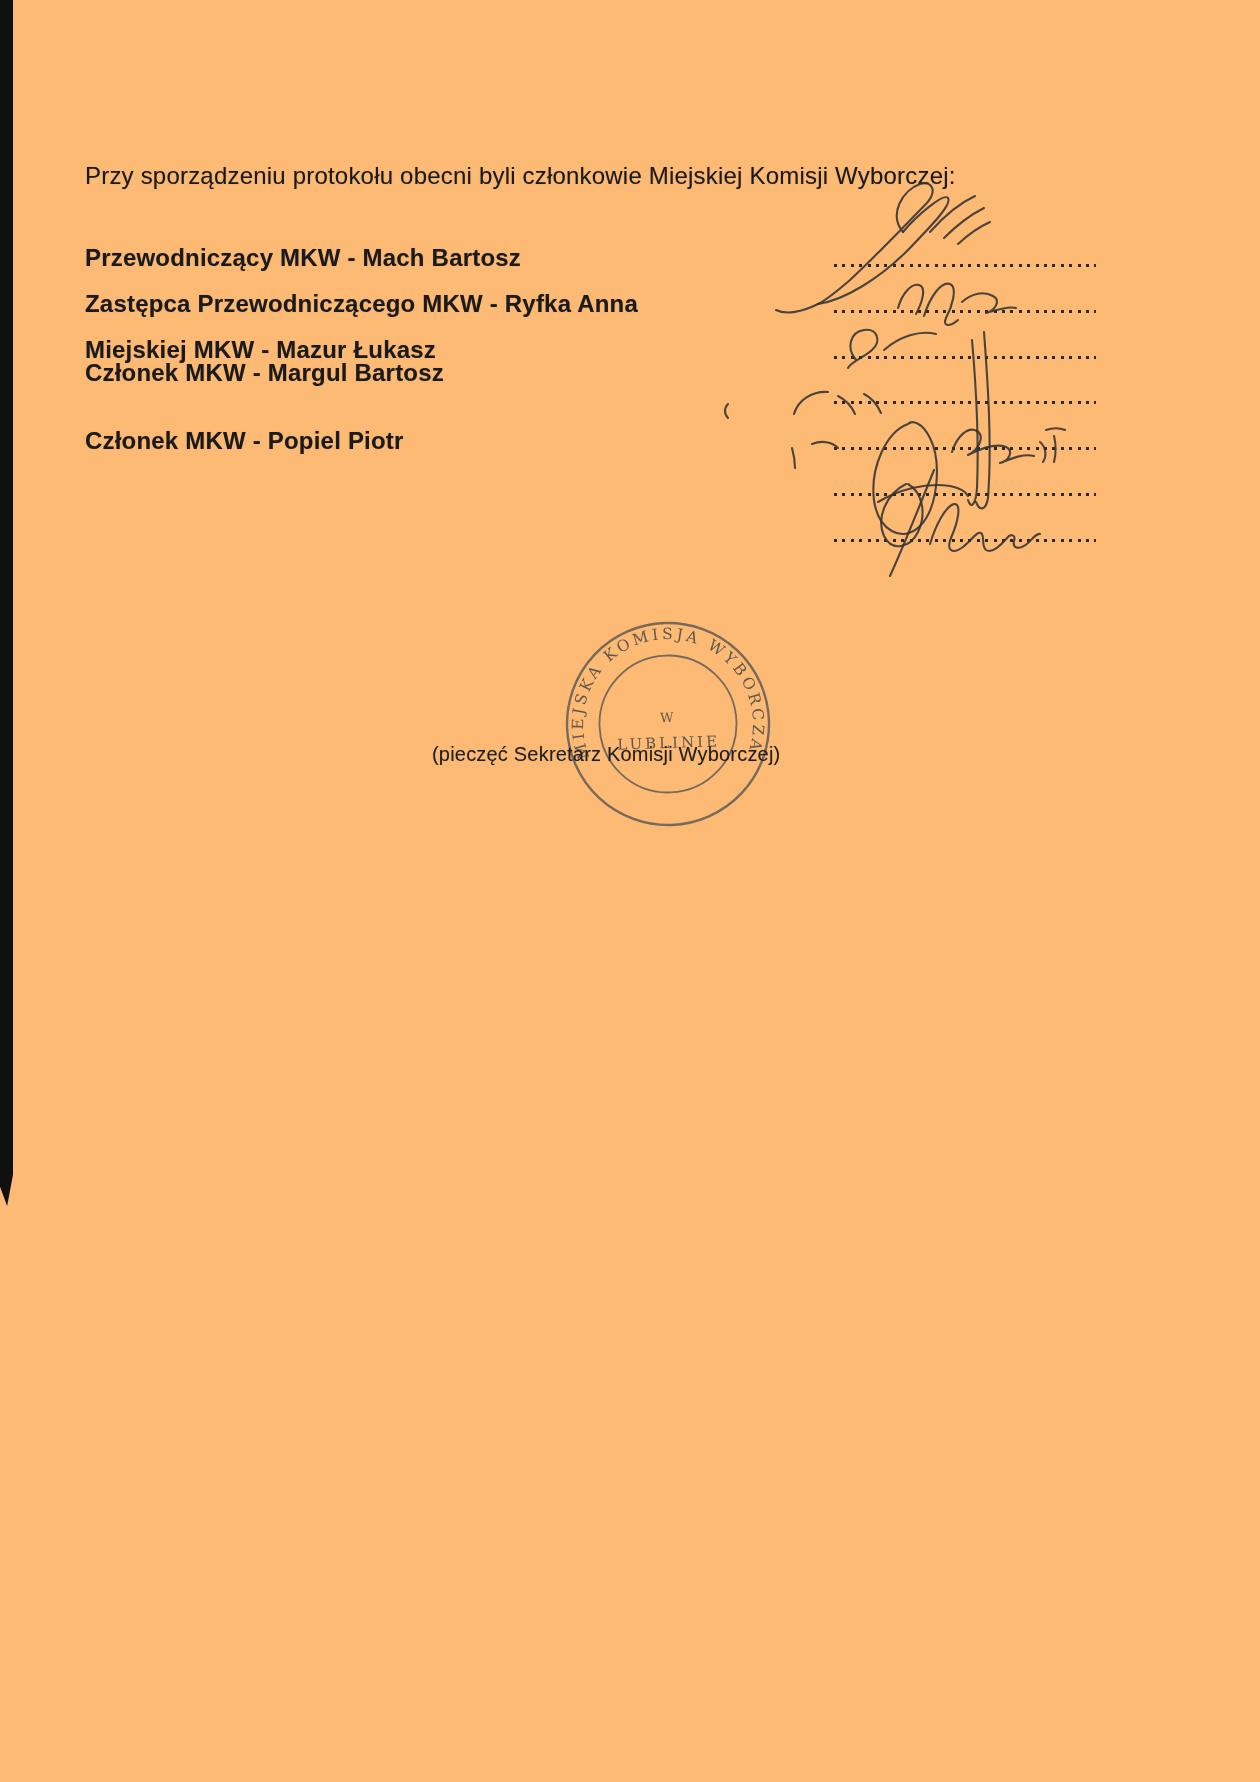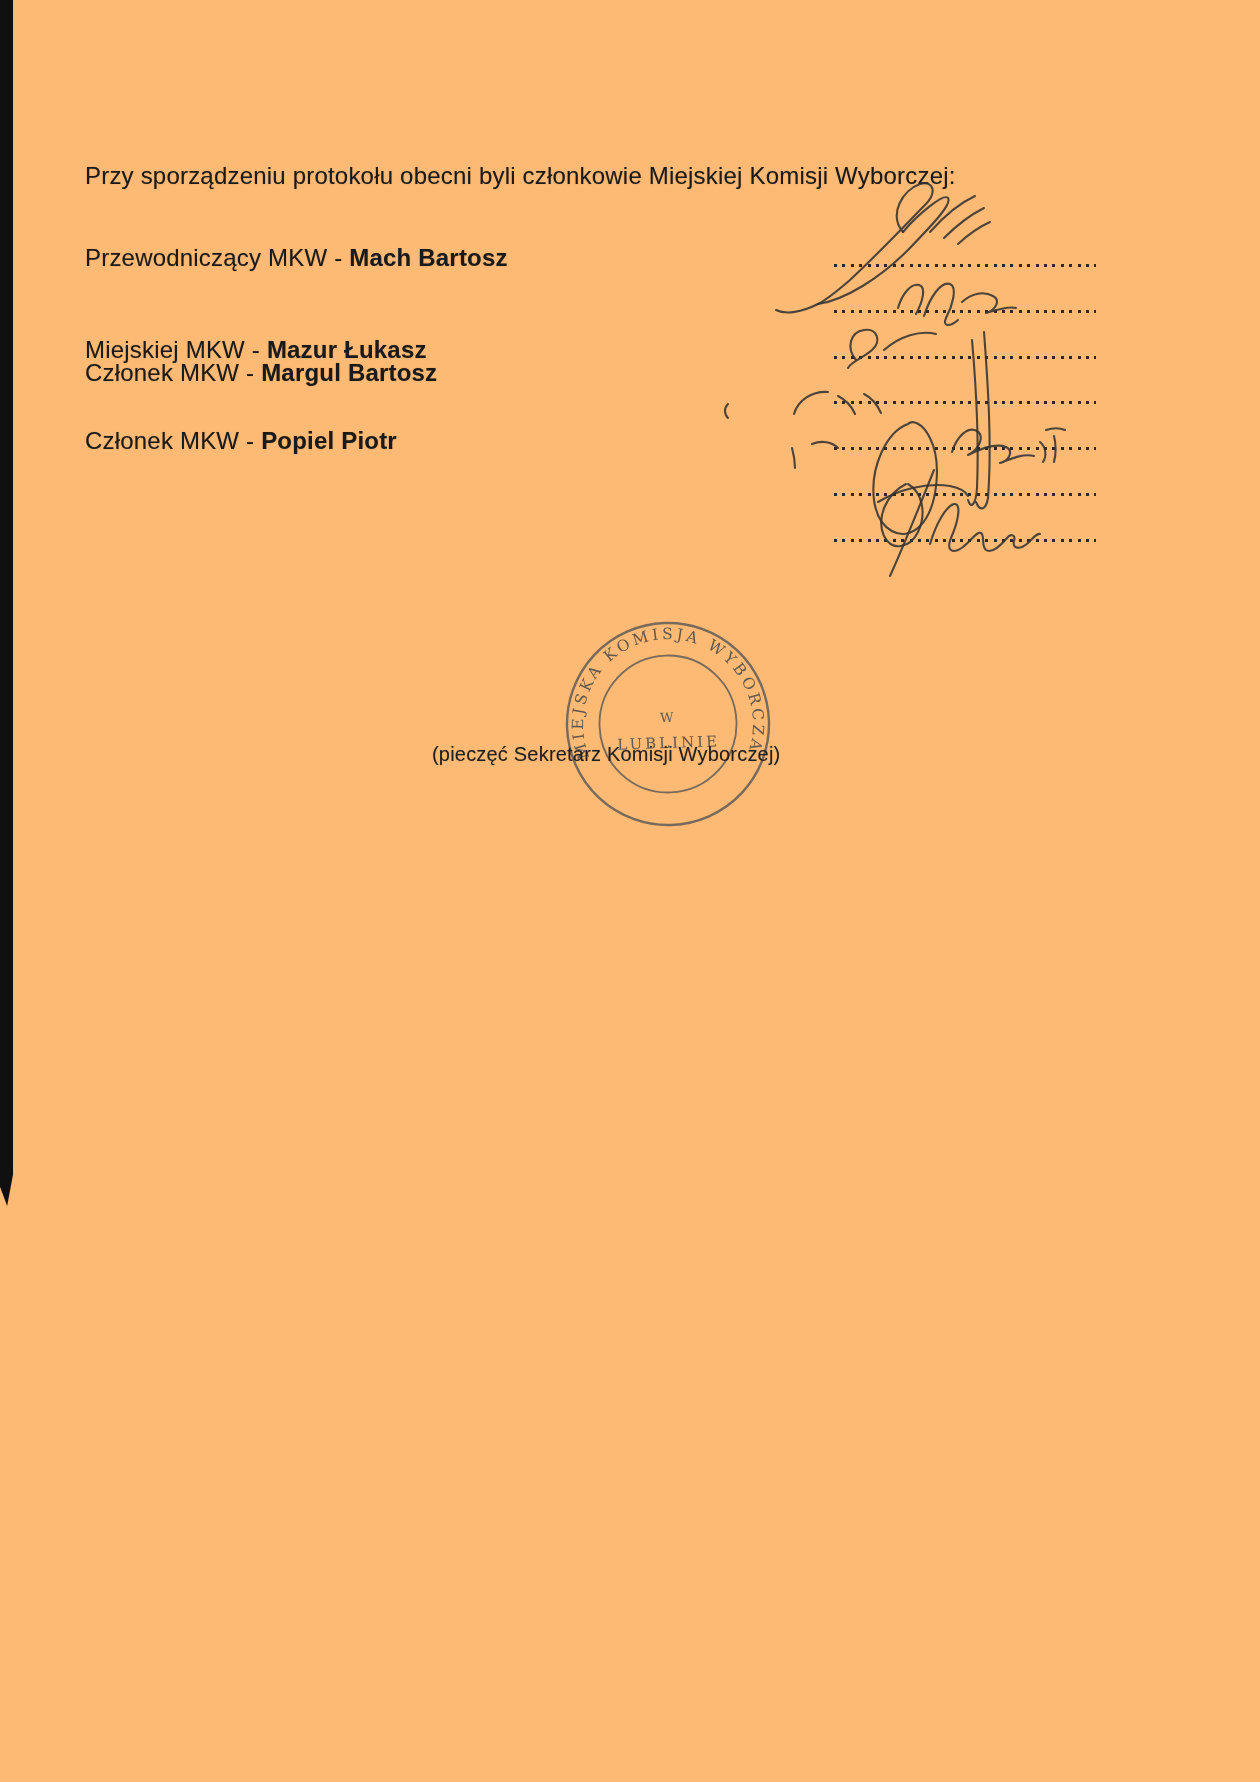--- a/index.html
+++ b/index.html
@@ -19,21 +19,21 @@
   .doc-text{
     position:absolute;
     font-size:24px;line-height:24px;
     letter-spacing:.2px;
     color:#1a1a1a;
     text-shadow:0 0 1px rgba(45,45,45,.35);
     white-space:nowrap;
   }
   .header{left:85px;top:164px;}
   .member-row{left:85px;}
-  .member-row .role{white-space:pre-wrap;}
+  .member-row .role{white-space:pre-wrap;font-weight:bold;}
   .member-row .name{font-weight:700;}
   .dots{
     position:absolute;left:834px;width:262px;height:3px;
     background:repeating-linear-gradient(90deg,#1c1c1c 0 3px,transparent 3px 8.4px);
     opacity:.92;
   }
   .sig-svg{position:absolute;left:700px;top:150px;width:460px;height:470px;}
   .sig-svg path{fill:none;stroke:#333333;stroke-width:2.1;stroke-linecap:round;stroke-linejoin:round;opacity:.88;}
   .stamp-svg{position:absolute;left:560px;top:616px;width:216px;height:216px;transform:rotate(-2deg);}
   .stamp-svg circle{fill:none;stroke:#555555;opacity:.8;}
@@ -49,20 +49,23 @@
 <body>
 
 <div class="page">
 
   <div class="scan-bar"></div>
 
   <div class="doc-text header">Przy sporządzeniu protokołu obecni byli członkowie Miejskiej Komisji Wyborczej:</div>
 
   <div class="doc-text member-row" style="top:246px">
     <span class="role">Przewodniczący MKW - </span><span class="name">Mach Bartosz</span>
+  </div>
+  <div class="doc-text member-row" style="top:292px">
+    <span class="role">Zastępca Przewodniczącego MKW - </span><span class="name">Ryfka Anna</span>
   </div>
   <div class="doc-text member-row" style="top:338px">
     <span class="role">Miejskiej MKW - </span><span class="name">Mazur Łukasz</span>
   </div>
   <div class="doc-text member-row" style="top:361px">
     <span class="role">Członek MKW - </span><span class="name">Margul Bartosz</span>
   </div>
   <div class="doc-text member-row" style="top:429px">
     <span class="role">Członek MKW - </span><span class="name">Popiel Piotr</span>
   </div>

